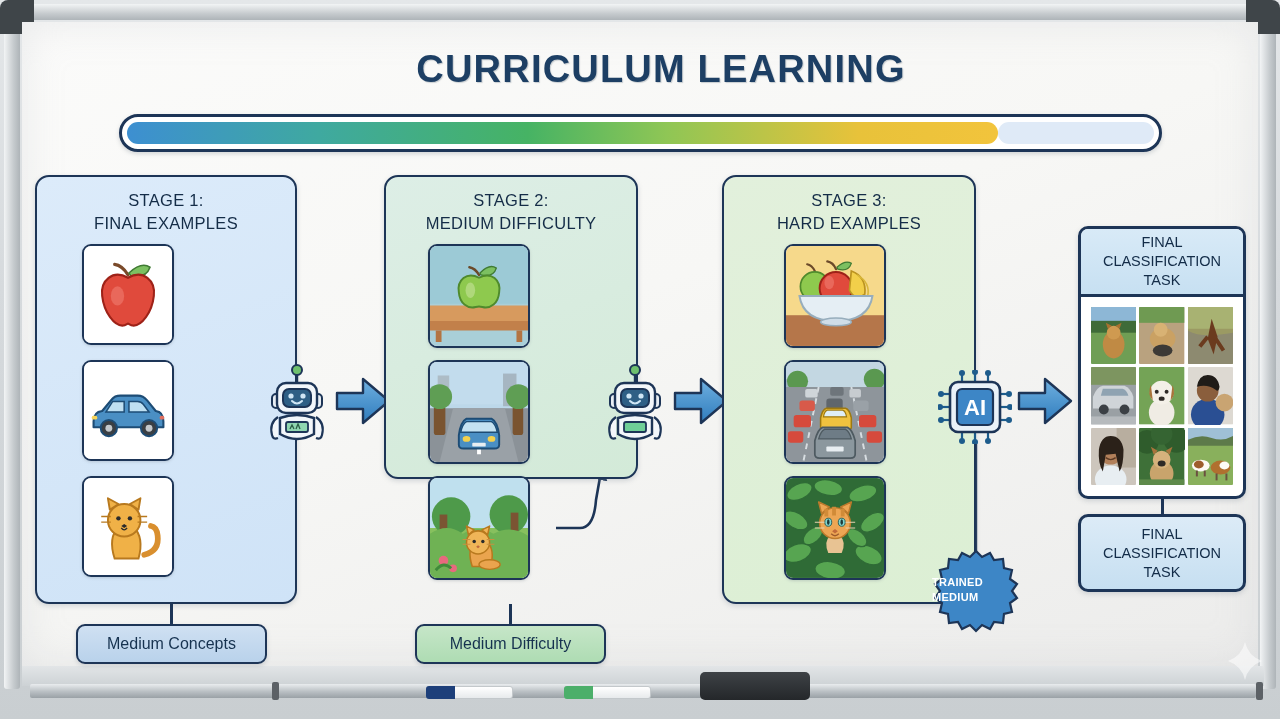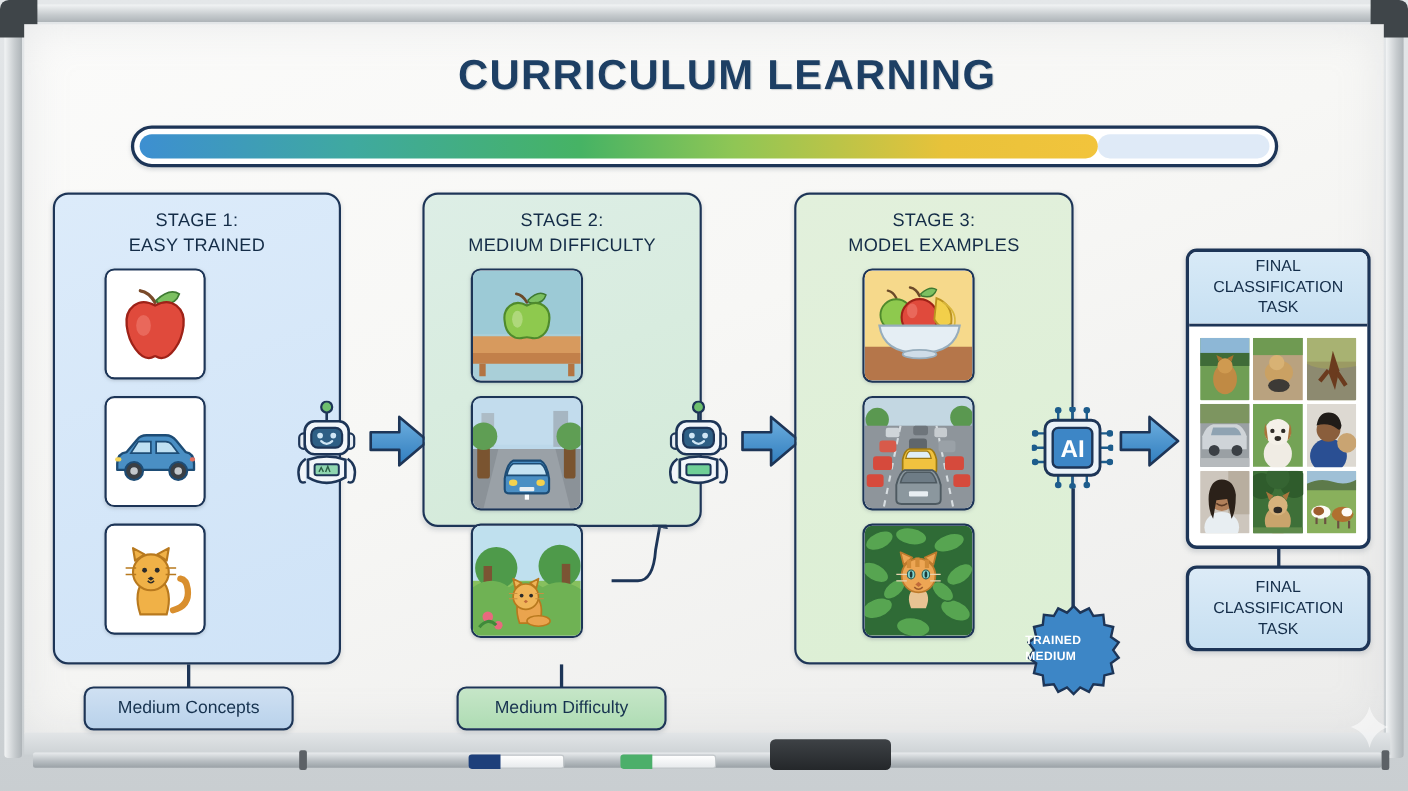--- a/index.html
+++ b/index.html
@@ -101,21 +101,21 @@
     border-radius: 11px; background: #dfeaf7;
   }
 
   
   .stage-panel {
     position: absolute;
     border: 2.5px solid #1d3557;
     border-radius: 14px;
     box-shadow: 0 2px 5px rgba(130,140,150,.3);
   }
-  #stage-1 { left: 48px;  top: 175px; width: 262px; height: 429px;
+  #stage-1 { left: 35px;  top: 175px; width: 262px; height: 429px;
              background: linear-gradient(160deg,#dcebfa,#cfe3f7); }
   #stage-2 { left: 384px; top: 175px; width: 254px; height: 304px;
              background: linear-gradient(160deg,#ddeee6,#d3ead8); }
   #stage-3 { left: 722px; top: 175px; width: 254px; height: 429px;
              background: linear-gradient(160deg,#e2f0dc,#dcefd4); }
 
   .stage-title {
     position: absolute; left: 0; right: 0; top: 12px;
     text-align: center; font-size: 16.5px; color: #142c47;
     line-height: 23px; letter-spacing: .3px;
@@ -286,21 +286,21 @@
     <path d="M675,393 h26 v-14 l26,22 -26,22 v-14 h-26 z" fill="url(#arrGrad)" stroke="#1d3557" stroke-width="2.4" stroke-linejoin="round"></path>
   </g>
   <g>
     <path d="M1019,393 h26 v-14 l26,22 -26,22 v-14 h-26 z" fill="url(#arrGrad)" stroke="#1d3557" stroke-width="2.4" stroke-linejoin="round"></path>
   </g>
 </svg>
 
 <div class="stage-panel" id="stage-1">
   <div class="stage-title">
     <span>STAGE 1:</span><br>
-    <span>EASY TRAINED</span>
+    <span>FINAL EXAMPLES</span>
   </div>
 
   <div class="thumb s1 row-a">
     <svg viewBox="0 0 92 101">
       <rect width="92" height="101" fill="#fff"></rect>
       <path d="M46 30 q-6-10-14-11" stroke="#7a4a2a" stroke-width="3.2" fill="none" stroke-linecap="round"></path>
       <path d="M47 28 q13-12 22-6 -4 12 -20 9 z" fill="#7cc061" stroke="#3f7a33" stroke-width="1.6"></path>
       <path d="M46 33 c-16-9-29 3-27 19 2 18 13 31 21 31 4 0 5-2 6-2 1 0 2 2 6 2 8 0 19-13 21-31 2-16-11-28-27-19z" fill="#e04a3c" stroke="#9e2218" stroke-width="2.2"></path>
       <ellipse cx="35" cy="52" rx="7" ry="10" fill="#f2867a" opacity=".5"></ellipse>
     </svg>
@@ -441,21 +441,21 @@
     <path d="M16 54 q17-6 34 0 v16 q-17 10 -34 0 z" fill="#f2f6fa" stroke="#1d3557" stroke-width="2.4"></path>
     <rect x="22" y="58" width="22" height="10" rx="2" fill="#6fcf97" stroke="#1d3557" stroke-width="1.8"></rect>
     <path d="M14 53 q-9 6 -6 18 q1 5 6 3" fill="#f2f6fa" stroke="#1d3557" stroke-width="2.2"></path>
     <path d="M52 53 q9 6 6 18 q-1 5 -6 3" fill="#f2f6fa" stroke="#1d3557" stroke-width="2.2"></path>
   </svg>
 </div>
 
 <div class="stage-panel" id="stage-3">
   <div class="stage-title">
     <span>STAGE 3:</span><br>
-    <span>MODEL EXAMPLES</span>
+    <span>HARD EXAMPLES</span>
   </div>
 
   <div class="thumb s3 row-a">
     <svg viewBox="0 0 102 104">
       <rect width="102" height="104" fill="#f6d98b"></rect>
       <rect y="72" width="102" height="32" fill="#b5764a"></rect>
       <path d="M30 26 q-3-6-8-7" stroke="#6b4a2a" stroke-width="2.2" fill="none" stroke-linecap="round"></path>
       <circle cx="30" cy="42" r="15" fill="#8ec94e" stroke="#4f8a2c" stroke-width="1.8"></circle>
       <path d="M52 24 q-3-7-9-8" stroke="#6b4a2a" stroke-width="2.4" fill="none" stroke-linecap="round"></path>
       <path d="M53 22 q9-8 15-4 -3 9-14 6 z" fill="#7cc061" stroke="#3f7a33" stroke-width="1.3"></path>

